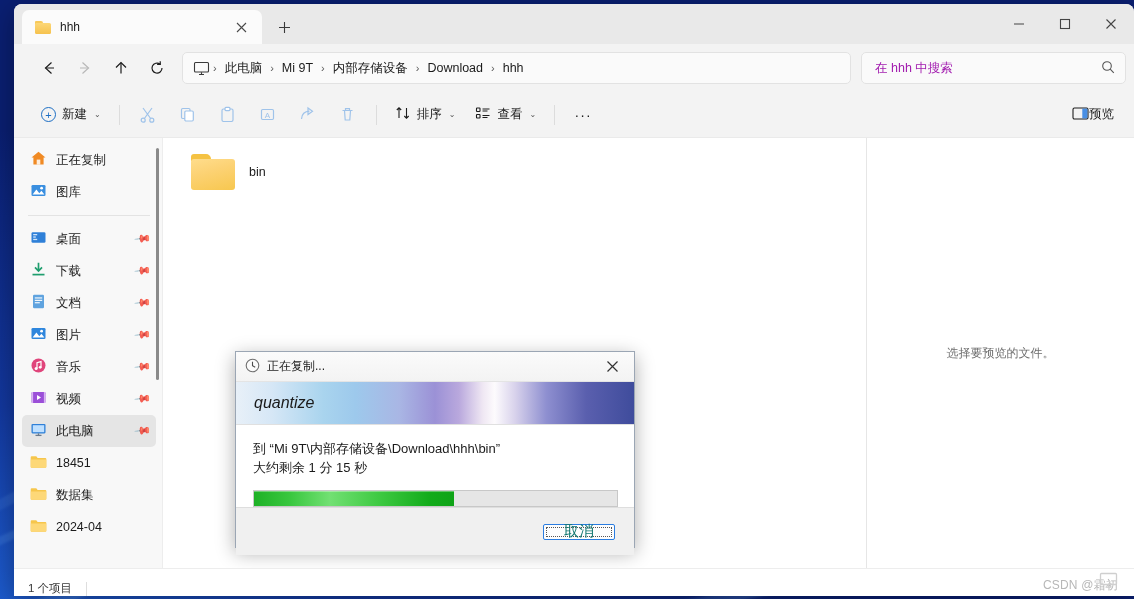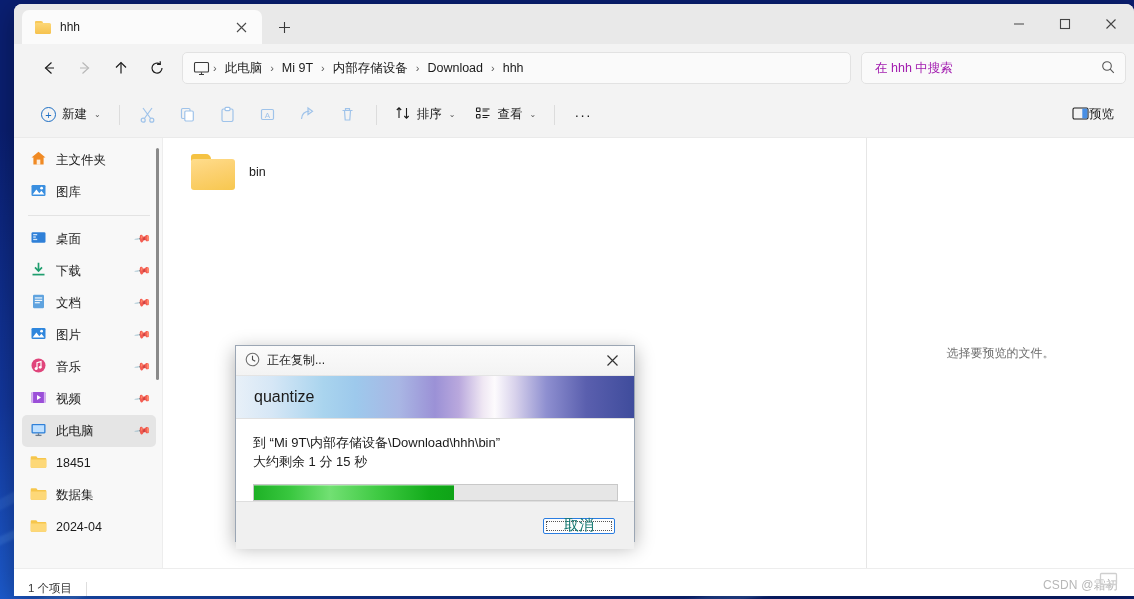--- a/index.html
+++ b/index.html
@@ -242,21 +242,21 @@
     display: flex; align-items: flex-end;
     padding: 0 14px;
     font-size: 11.5px; color: #3a3a3a;
     gap: 14px;
   }
   .status-sep { width: 1px; height: 14px; background: #dedede; }
 
   
   #copydialog {
     position: absolute;
-    left: 221px; top: 207px;
+    left: 221px; top: 213px;
     width: 400px; height: 197px;
     background: #f0f0f0;
     border: 1px solid #9ba6b4;
     box-shadow: 0 5px 18px rgba(0,0,0,.32);
     display: flex; flex-direction: column;
     font-size: 12.5px;
     z-index: 40;
   }
   .dlg-title {
     height: 30px; flex: 0 0 auto;
@@ -286,20 +286,21 @@
         #9b91d6 50%,
         #b9a8dd 56%,
         #efe7f3 62%,
         #fdfbfd 65%,
         #d9d3ec 70%,
         #8e8fd0 78%,
         #5a5fae 88%,
         #3f4c9c 100%);
     font-size: 16px; color: #1a1a1a;
     border-bottom: 1px solid #e0e0e0;
+    font-style: italic;
   }
   .dlg-main {
     flex: 1;
     background: #ffffff;
     padding: 14px 16px 0 17px;
   }
   .dlg-line { font-size: 13px; color: #1b1b1b; line-height: 19px; }
   .progress-outer {
     margin-top: 13px;
     height: 17px;
@@ -550,21 +551,21 @@
 
     <div class="sidebar">
 
       <div class="nav-item">
         <span>
           <svg width="17" height="17" viewBox="0 0 17 17">
               <path d="M8.5 1.8 L15.5 7.4 H13.6 V14.6 H3.4 V7.4 H1.5 Z" fill="#f08a24"></path>
               <rect x="6.7" y="9.6" width="3.6" height="5" fill="#fff" opacity=".85"></rect>
             </svg>
         </span>
-        <span class="nav-label">主文件夹</span>
+        <span class="nav-label">正在复制</span>
       </div>
 
       <div class="nav-item">
         <span>
           <svg width="17" height="17" viewBox="0 0 17 17">
               <rect x="1.5" y="3" width="14" height="11" rx="1.3" fill="#3a8fe0"></rect>
               <path d="M2.6 12.6 L6.4 7.6 L9.3 11.2 L11.4 8.8 L14.4 12.6 Z" fill="#fff"></path>
               <circle cx="11.6" cy="6.2" r="1.4" fill="#fff"></circle>
             </svg>
         </span>

